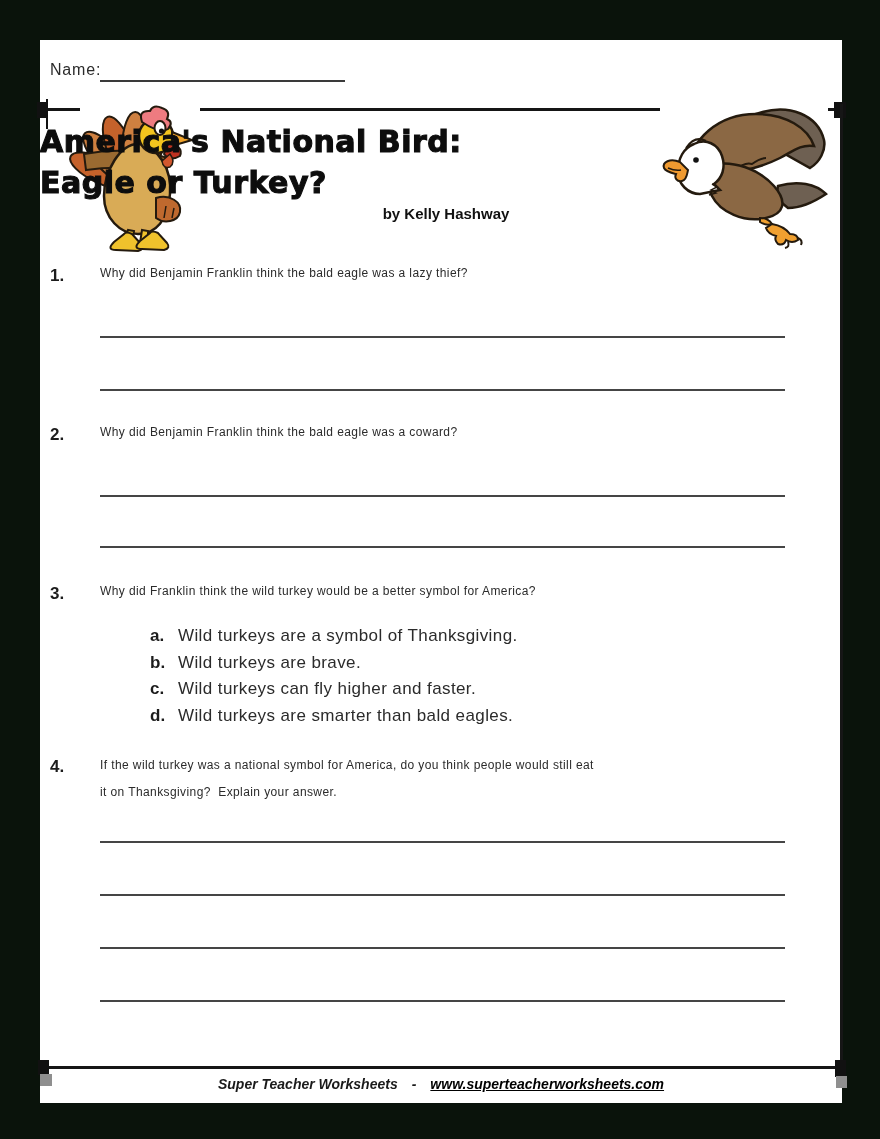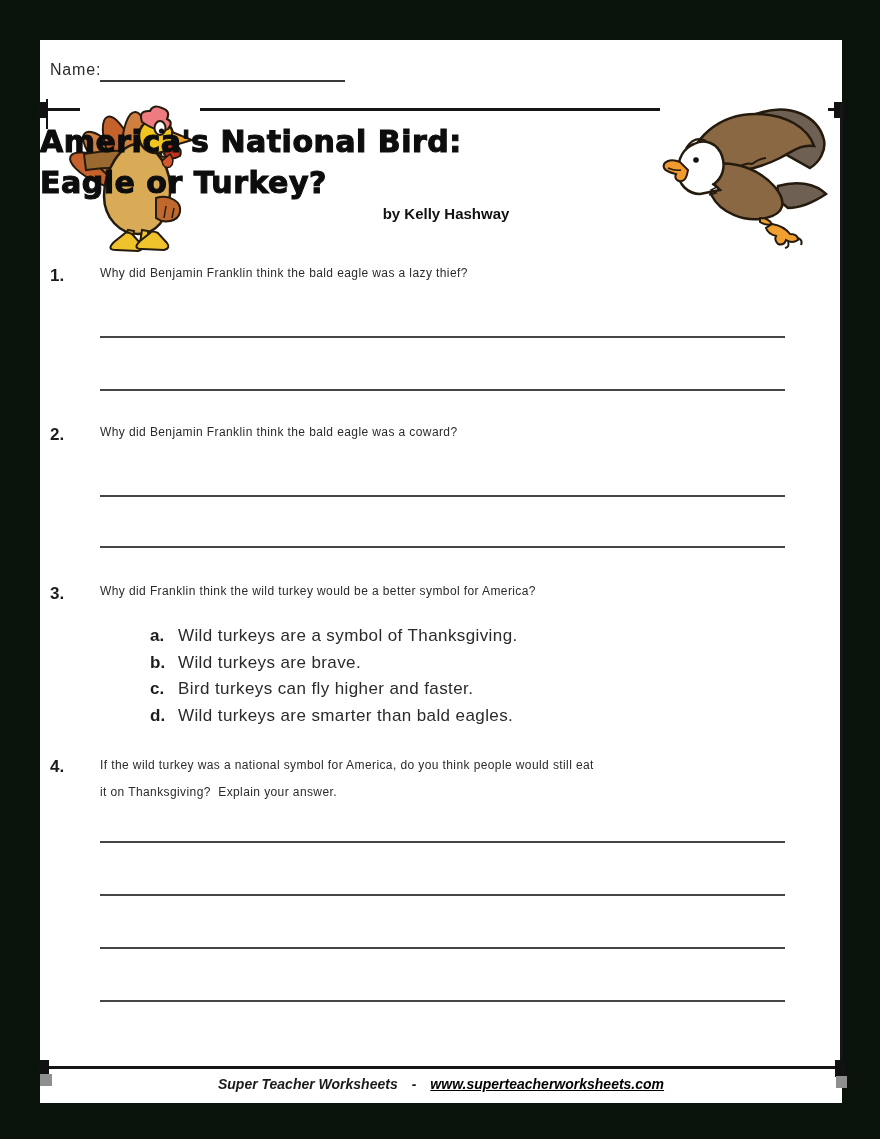--- a/index.html
+++ b/index.html
@@ -117,21 +117,21 @@
     <div class="abs answer-line" style="top:455px;"></div>
     <div class="abs answer-line" style="top:506px;"></div>
 
     <div class="abs q-num" style="left:10px; top:544px;">3.</div>
     <div class="abs q-text" style="left:60px; top:544px;">Why did Franklin think the wild turkey would be a better symbol for America?</div>
     <div class="abs choice-letter" style="left:110px; top:586px;">a.</div>
     <div class="abs choice-text" style="left:138px; top:586px;">Wild turkeys are a symbol of Thanksgiving.</div>
     <div class="abs choice-letter" style="left:110px; top:613px;">b.</div>
     <div class="abs choice-text" style="left:138px; top:613px;">Wild turkeys are brave.</div>
     <div class="abs choice-letter" style="left:110px; top:639px;">c.</div>
-    <div class="abs choice-text" style="left:138px; top:639px;">Bird turkeys can fly higher and faster.</div>
+    <div class="abs choice-text" style="left:138px; top:639px;">Wild turkeys can fly higher and faster.</div>
     <div class="abs choice-letter" style="left:110px; top:666px;">d.</div>
     <div class="abs choice-text" style="left:138px; top:666px;">Wild turkeys are smarter than bald eagles.</div>
 
     <div class="abs q-num" style="left:10px; top:717px;">4.</div>
     <div class="abs q-text q-line2" style="left:60px; top:712px;">If the wild turkey was a national symbol for America, do you think people would still eat</div>
     <div class="abs q-text q-line2" style="left:60px; top:739px;">it on Thanksgiving?  Explain your answer.</div>
     <div class="abs answer-line" style="top:801px;"></div>
     <div class="abs answer-line" style="top:854px;"></div>
     <div class="abs answer-line" style="top:907px;"></div>
     <div class="abs answer-line" style="top:960px;"></div>

